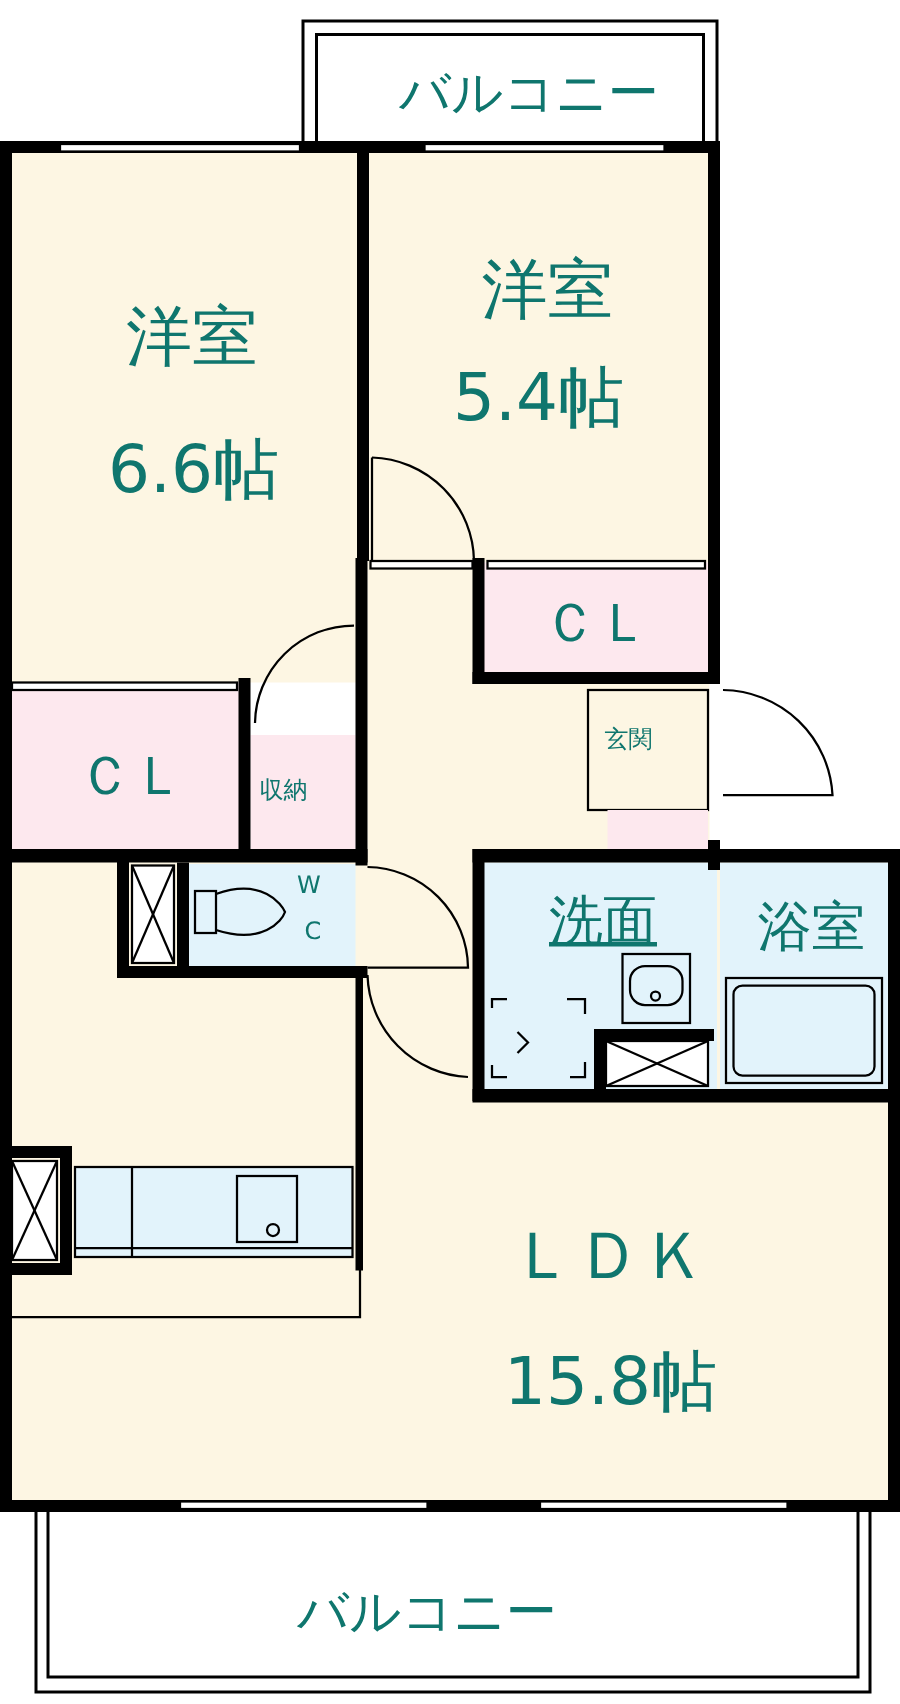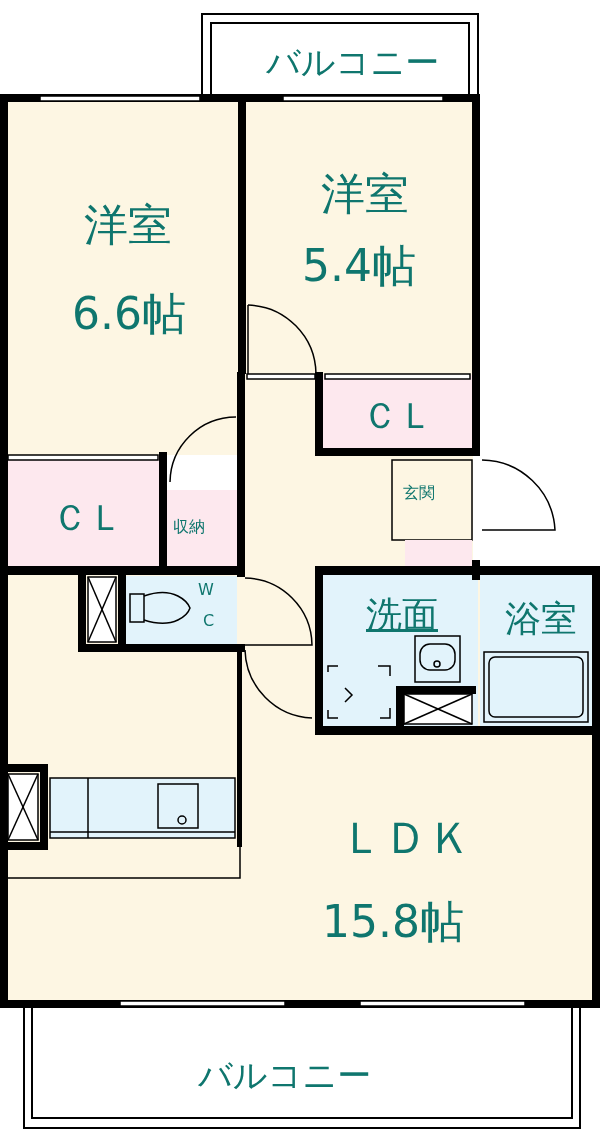--- a/index.html
+++ b/index.html
@@ -137,13 +137,13 @@
 <div class="lbl big" style="left:302px;top:244px;">5.4帖</div>
 <div class="lbl sm" style="left:362px;top:398px;">ＣＬ</div>
 <div class="lbl sm" style="left:52px;top:500px;">ＣＬ</div>
 <div class="lbl xs" style="left:173px;top:520px;font-family:Liberation Mono, monospace;">収納</div>
 <div class="lbl xs" style="left:403px;top:485px;">玄関</div>
 <div class="lbl xs" style="left:198px;top:582px;">W</div>
 <div class="lbl xs" style="left:203px;top:613px;">C</div>
 <div class="lbl sm" style="left:366px;top:597px;text-decoration:underline;">洗面</div>
 <div class="lbl sm" style="left:505px;top:601px;">浴室</div>
 <div class="lbl big" style="left:340px;top:816px;">ＬＤＫ</div>
-<div class="lbl big" style="left:322px;top:900px;">15.8帖</div>
+<div class="lbl big" style="left:336px;top:900px;">15.8帖</div>
 
 </body></html>

